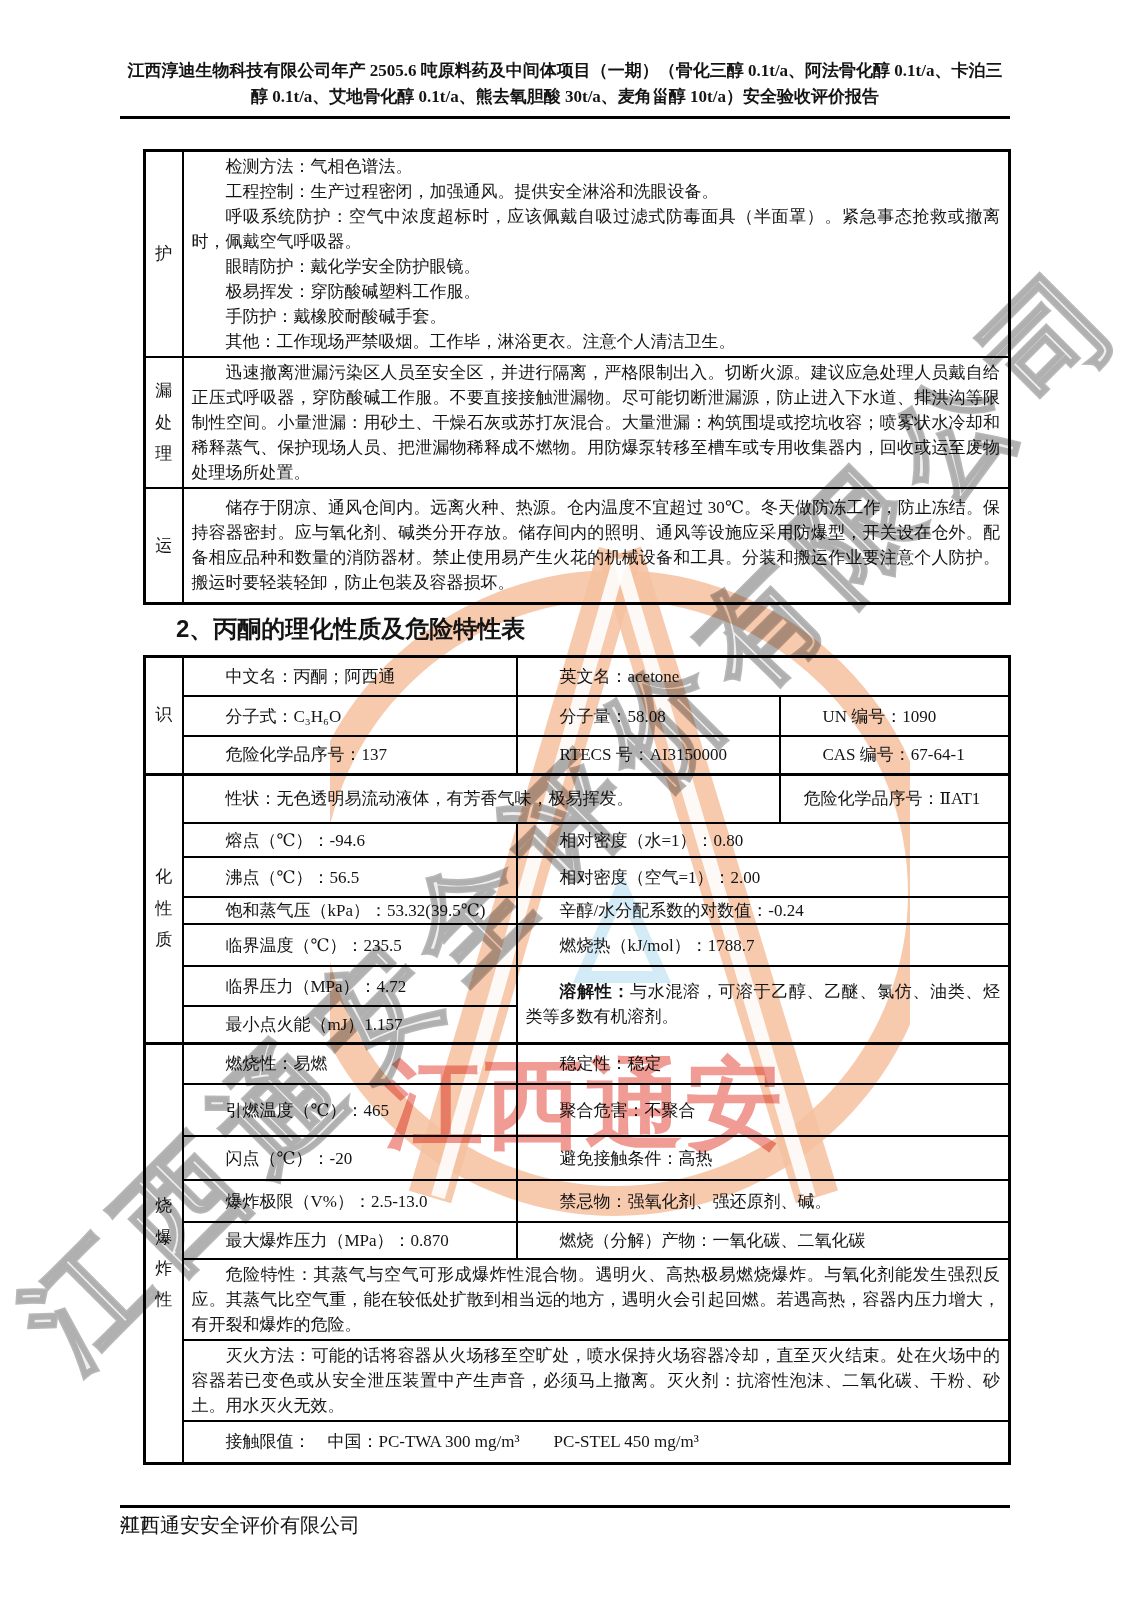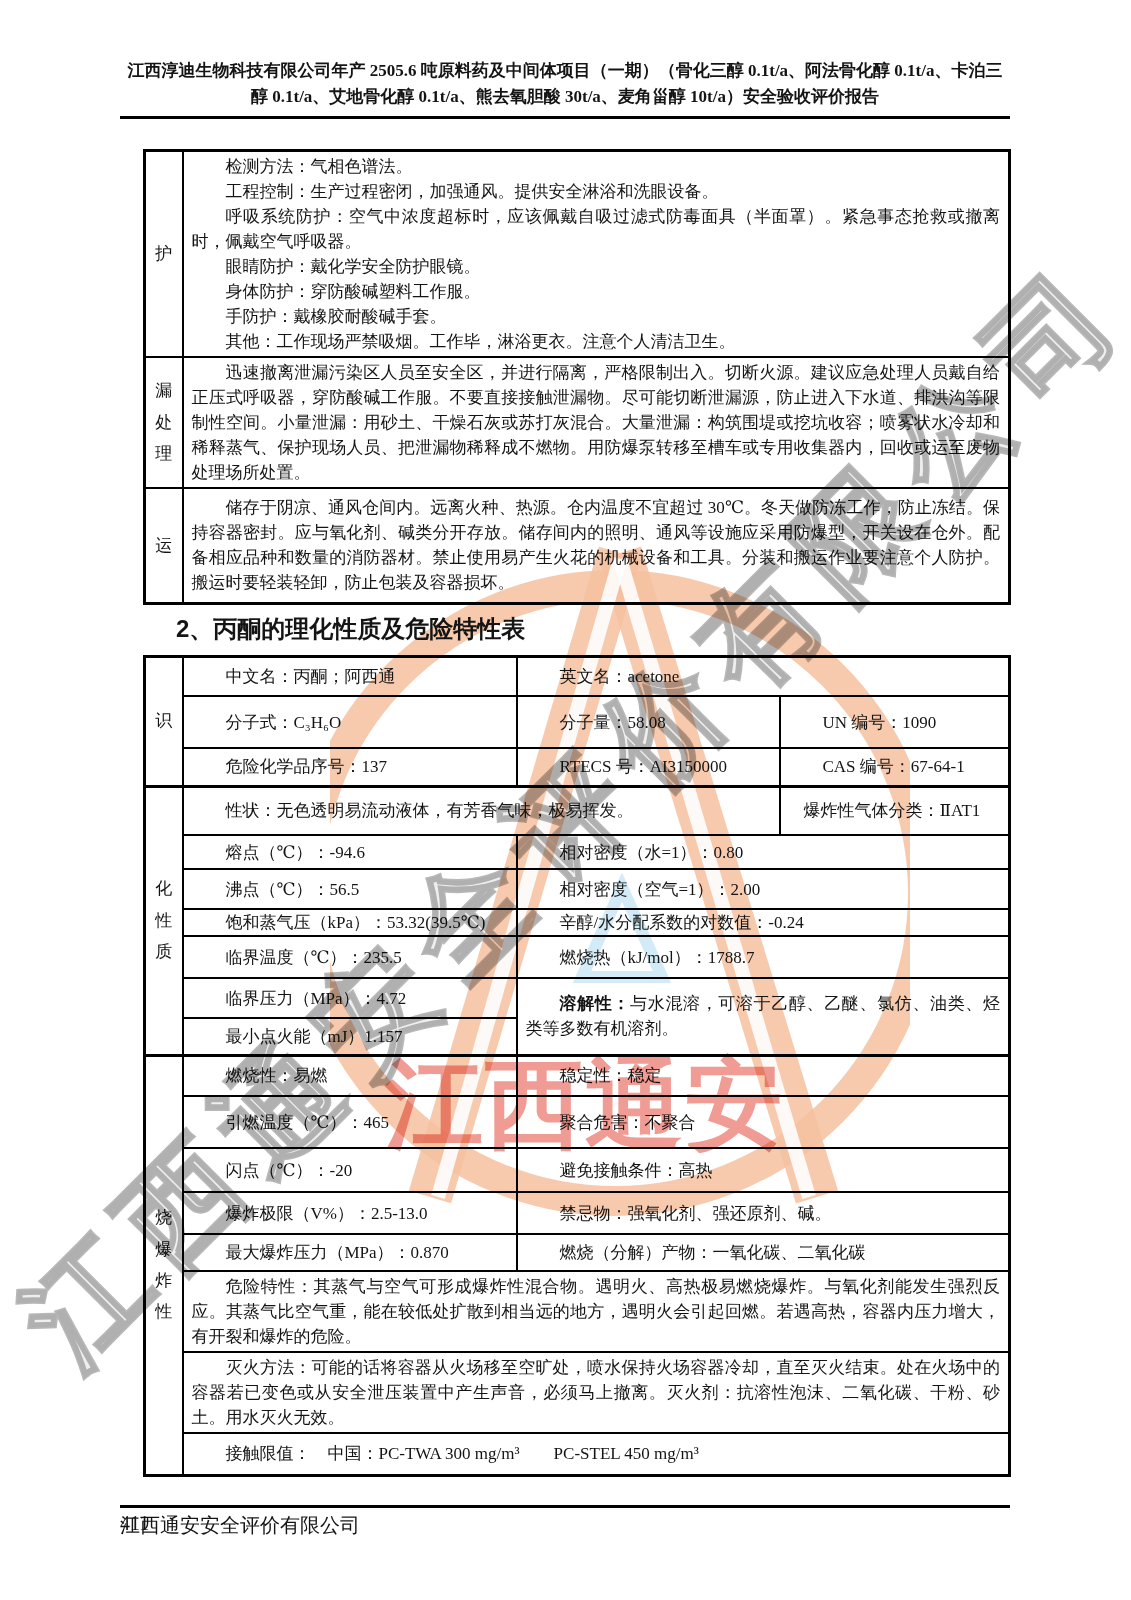--- a/index.html
+++ b/index.html
@@ -93,21 +93,21 @@
       <tbody>
           <tr style="height:196px">
         <td class="vlabel-cell">
           <div class="vlabel">护</div>
         </td>
         <td class="pcell">
           <p>检测方法：气相色谱法。</p>
           <p>工程控制：生产过程密闭，加强通风。提供安全淋浴和洗眼设备。</p>
           <p>呼吸系统防护：空气中浓度超标时，应该佩戴自吸过滤式防毒面具（半面罩）。紧急事态抢救或撤离时，佩戴空气呼吸器。</p>
           <p>眼睛防护：戴化学安全防护眼镜。</p>
-          <p>身体防护：穿防酸碱塑料工作服。</p>
+          <p>极易挥发：穿防酸碱塑料工作服。</p>
           <p>手防护：戴橡胶耐酸碱手套。</p>
           <p>其他：工作现场严禁吸烟。工作毕，淋浴更衣。注意个人清洁卫生。</p>
         </td>
       </tr>
       <tr style="height:124px">
         <td class="vlabel-cell">
           <div class="vlabel">漏处理</div>
         </td>
         <td class="pcell">
           <p>迅速撤离泄漏污染区人员至安全区，并进行隔离，严格限制出入。切断火源。建议应急处理人员戴自给正压式呼吸器，穿防酸碱工作服。不要直接接触泄漏物。尽可能切断泄漏源，防止进入下水道、排洪沟等限制性空间。小量泄漏：用砂土、干燥石灰或苏打灰混合。大量泄漏：构筑围堤或挖坑收容；喷雾状水冷却和稀释蒸气、保护现场人员、把泄漏物稀释成不燃物。用防爆泵转移至槽车或专用收集器内，回收或运至废物处理场所处置。</p>
@@ -135,37 +135,37 @@
       </colgroup>
 
       <tbody>
           <tr style="height:40px">
         <td rowspan="3" class="vlabel-cell">
           <div class="vlabel">识</div>
         </td>
         <td class="line-cell">中文名：丙酮；阿西通</td>
         <td class="line-cell" colspan="2">英文名：acetone</td>
       </tr>
-      <tr style="height:52px">
+      <tr style="height:40px">
         <td class="line-cell">分子式：C₃H₆O</td>
         <td class="line-cell">分子量：58.08</td>
         <td class="line-cell">UN 编号：1090</td>
       </tr>
       <tr style="height:38px">
         <td class="line-cell">危险化学品序号：137</td>
         <td class="line-cell">RTECS 号：AI3150000</td>
         <td class="line-cell">CAS 编号：67-64-1</td>
       </tr>
 
       <tr class="section-start" style="height:49px">
         <td rowspan="7" class="vlabel-cell">
           <div class="vlabel">化性质</div>
         </td>
         <td class="line-cell" colspan="2">性状：无色透明易流动液体，有芳香气味，极易挥发。</td>
-        <td class="small-cell">爆炸性气体分类：ⅡAT1</td>
+        <td class="small-cell">危险化学品序号：ⅡAT1</td>
       </tr>
       <tr style="height:34px">
         <td class="line-cell">熔点（℃）：-94.6</td>
         <td class="line-cell" colspan="2">相对密度（水=1）：0.80</td>
       </tr>
       <tr style="height:40px">
         <td class="line-cell">沸点（℃）：56.5</td>
         <td class="line-cell" colspan="2">相对密度（空气=1）：2.00</td>
       </tr>
       <tr style="height:22px">

